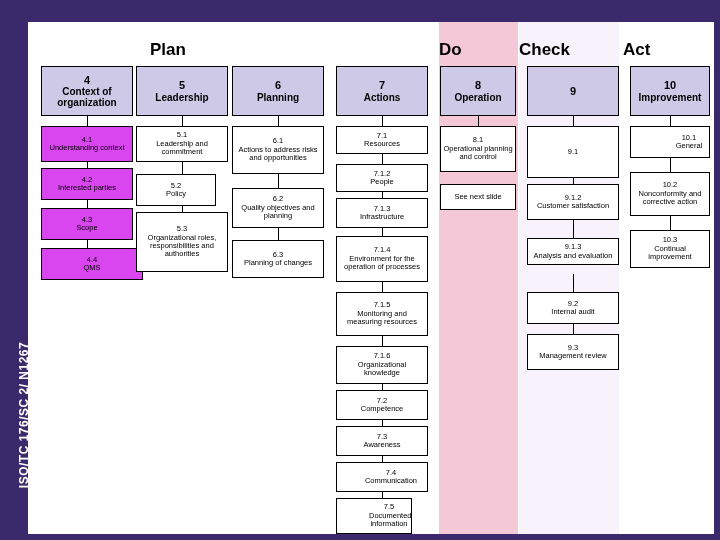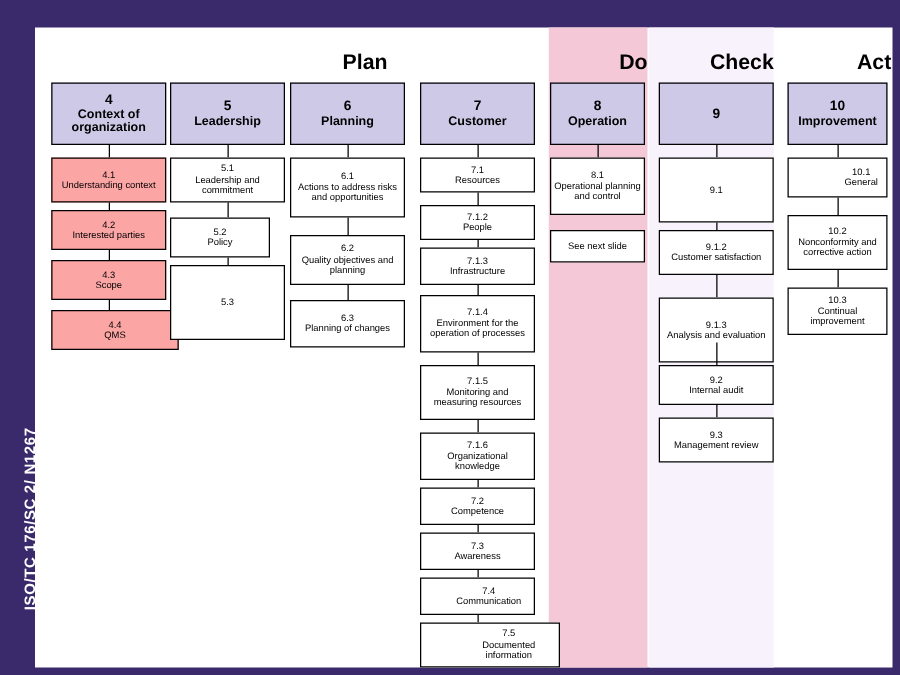--- a/index.html
+++ b/index.html
@@ -33,21 +33,21 @@
   
   #do-bg{position:absolute;left:439px;top:22px;width:79px;height:512px;background:#f5c8d8;}
   
   #check-bg{position:absolute;left:519px;top:22px;width:100px;height:512px;background:#f7f2fb;}
 
   .phase{
     position:absolute;
     font-size:17px;
     font-weight:bold;
     color:#000;
-    text-align:right;
+    text-align:left;
   }
 
   .box{
     position:absolute;
     box-sizing:border-box;
     border:1px solid #000000;
     text-align:center;
     display:flex;
     align-items:center;
     justify-content:center;
@@ -57,21 +57,21 @@
   }
   .box .inner{width:100%;}
   .box .num{display:block;}
   .hdr{
     background:#cfc9e8;
     font-size:10px;
     font-weight:bold;
   }
   .hdr .num{font-size:11px;}
   .sub{
-    background:#fca5a5;
+    background:#d946ef;
     font-size:7.5px;
   }
   .sub-plain{
     background:#ffffff;
     font-size:7.5px;
   }
   .connector{
     position:absolute;
     width:1px;
     background:#000;
@@ -147,20 +147,21 @@
 <div class="box sub-plain" style="left:136px;top:174px;width:80px;height:32px;">
   <div class="inner">
     <span class="num">5.2</span>
     <span>Policy</span>
   </div>
 </div>
 <div class="connector" style="left:182px;top:206px;height:6px;"></div>
 <div class="box sub-plain" style="left:136px;top:212px;width:92px;height:60px;">
   <div class="inner">
     <span class="num">5.3</span>
+    <span>Organizational roles, responsibilities and authorities</span>
   </div>
 </div>
 
 <div class="box hdr" style="left:232px;top:66px;width:92px;height:50px;">
   <div class="inner">
     <span class="num">6</span>
     <span>Planning</span>
   </div>
 </div>
 <div class="connector" style="left:278px;top:116px;height:10px;"></div>
@@ -181,21 +182,21 @@
 <div class="box sub-plain" style="left:232px;top:240px;width:92px;height:38px;">
   <div class="inner">
     <span class="num">6.3</span>
     <span>Planning of changes</span>
   </div>
 </div>
 
 <div class="box hdr" style="left:336px;top:66px;width:92px;height:50px;">
   <div class="inner">
     <span class="num">7</span>
-    <span>Customer</span>
+    <span>Actions</span>
   </div>
 </div>
 <div class="connector" style="left:382px;top:116px;height:10px;"></div>
 <div class="box sub-plain" style="left:336px;top:126px;width:92px;height:28px;">
   <div class="inner">
     <span class="num">7.1</span>
     <span>Resources</span>
   </div>
 </div>
 <div class="connector" style="left:382px;top:154px;height:10px;"></div>
@@ -248,21 +249,21 @@
   </div>
 </div>
 <div class="connector" style="left:382px;top:456px;height:6px;"></div>
 <div class="box sub-plain" style="left:336px;top:462px;width:92px;height:30px;padding-left:20px;">
   <div class="inner">
     <span class="num">7.4</span>
     <span>Communication</span>
   </div>
 </div>
 <div class="connector" style="left:382px;top:492px;height:6px;"></div>
-<div class="box sub-plain" style="left:336px;top:498px;width:112px;height:36px;padding-left:32px;">
+<div class="box sub-plain" style="left:336px;top:498px;width:76px;height:36px;padding-left:32px;">
   <div class="inner">
     <span class="num">7.5</span>
     <span>Documented information</span>
   </div>
 </div>
 
 <div class="box hdr" style="left:440px;top:66px;width:76px;height:50px;">
   <div class="inner">
     <span class="num">8</span>
     <span>Operation</span>
@@ -293,21 +294,21 @@
   </div>
 </div>
 <div class="connector" style="left:573px;top:178px;height:6px;"></div>
 <div class="box sub-plain" style="left:527px;top:184px;width:92px;height:36px;">
   <div class="inner">
     <span class="num">9.1.2</span>
     <span>Customer satisfaction</span>
   </div>
 </div>
 <div class="connector" style="left:573px;top:220px;height:18px;"></div>
-<div class="box sub-plain" style="left:527px;top:238px;width:92px;height:52px;align-items:center;">
+<div class="box sub-plain" style="left:527px;top:238px;width:92px;height:27px;align-items:center;">
   <div class="inner">
     <span class="num">9.1.3</span>
     <span>Analysis and evaluation</span>
   </div>
 </div>
 <div class="connector" style="left:573px;top:274px;height:18px;"></div>
 <div class="box sub-plain" style="left:527px;top:292px;width:92px;height:32px;">
   <div class="inner">
     <span class="num">9.2</span>
     <span>Internal audit</span>

